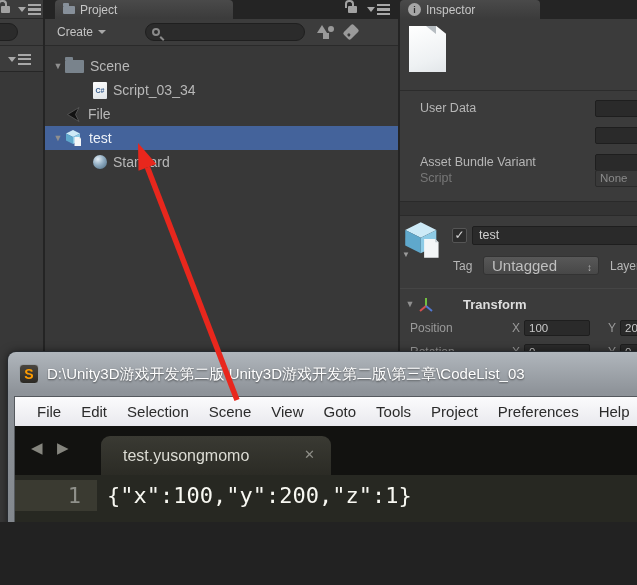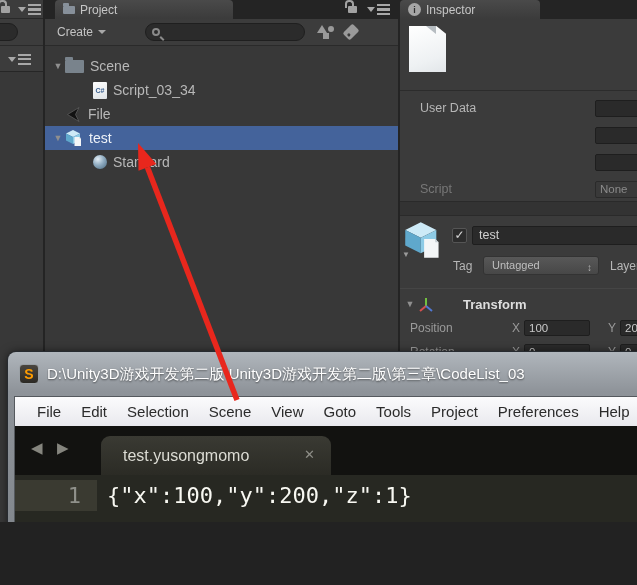--- a/index.html
+++ b/index.html
@@ -82,21 +82,21 @@
   .insp-field.obj{background:#393939;border-color:#2a2a2a;color:#8a8a8a;font-size:11.5px;line-height:15px;padding-left:4px;}
   .sep-band{position:absolute;left:0;top:201px;width:100%;height:15px;background:#333333;border-top:1px solid #2a2a2a;border-bottom:1px solid #2a2a2a;}
 
   .go-cube{position:absolute;left:3px;top:220px;width:40px;height:40px;}
   .go-foldout{position:absolute;left:2px;top:250px;color:#9a9a9a;font-size:8px;}
   .go-foldout::before{content:"▼";}
   .checkbox{position:absolute;left:52px;top:228px;width:15px;height:15px;background:#2c2c2c;border:1px solid #555;border-radius:2px;color:#d6d6d6;font-size:12px;line-height:13px;text-align:center;}
   .checkbox::after{content:"✓";}
   .name-field{position:absolute;left:72px;top:226px;width:180px;height:19px;background:#2a2a2a;border:1px solid #1e1e1e;border-radius:2px;color:#cfcfcf;font-size:12.5px;line-height:17px;padding-left:6px;}
   .tag-label{position:absolute;left:53px;top:259px;font-size:12px;color:#b6b6b6;}
-  .tag-dd{position:absolute;left:83px;top:256px;width:116px;height:19px;background:linear-gradient(#585858,#474747);border:1px solid #333;border-radius:3px;color:#bfbfbf;font-size:11px;line-height:17px;padding-left:8px;}
+  .tag-dd{position:absolute;left:83px;top:256px;width:116px;height:19px;background:linear-gradient(#585858,#474747);border:1px solid #333;border-radius:3px;color:#bfbfbf;font-size:15px;line-height:17px;padding-left:8px;}
   .tag-dd::after{content:"↕";position:absolute;right:6px;top:2px;font-size:10px;color:#b5b5b5;}
   .layer-label{position:absolute;left:210px;top:259px;font-size:12px;color:#b6b6b6;white-space:nowrap;}
 
   .comp-div{position:absolute;left:0;top:288px;width:100%;height:1px;background:#2b2b2b;border-bottom:1px solid #454545;}
   .tr-head{position:absolute;left:0;top:294px;width:100%;height:20px;display:flex;align-items:center;}
   .tr-head .caret{margin-left:3px;}
   .tr-title{font-weight:bold;font-size:13px;color:#dedede;margin-left:28px;}
   .vec-row{position:absolute;left:0;width:100%;height:18px;font-size:12px;color:#9a9a9a;}
   .vec-label{position:absolute;left:10px;top:1px;}
   .vx{position:absolute;left:112px;top:1px;}
@@ -260,23 +260,24 @@
       <div class="insp-div" style="top:90px"></div>
 
       <div class="insp-row" style="top:100px">
         <span class="insp-label">User Data</span>
         <span class="insp-field"></span>
       </div>
       <div class="insp-row" style="top:127px">
         <span class="insp-field"></span>
       </div>
       <div class="insp-row" style="top:154px">
+        <span class="insp-label">Asset Bundle Variant</span>
         <span class="insp-field"></span>
       </div>
-      <div class="insp-row" style="top:181px">
+      <div class="insp-row" style="top:170px">
         <span class="insp-label dis">Script</span>
         <span class="insp-field obj">None</span>
       </div>
 
       <div class="sep-band"></div>
 
       <div class="go-cube">
         <svg width="40" height="40" viewBox="0 0 18 18">
           <polygon points="8,1 15,4.5 8,8 1,4.5" fill="#cdeaf7"></polygon>
           <polygon points="1,4.5 8,8 8,15 1,11.5" fill="#5fa8cc"></polygon>

